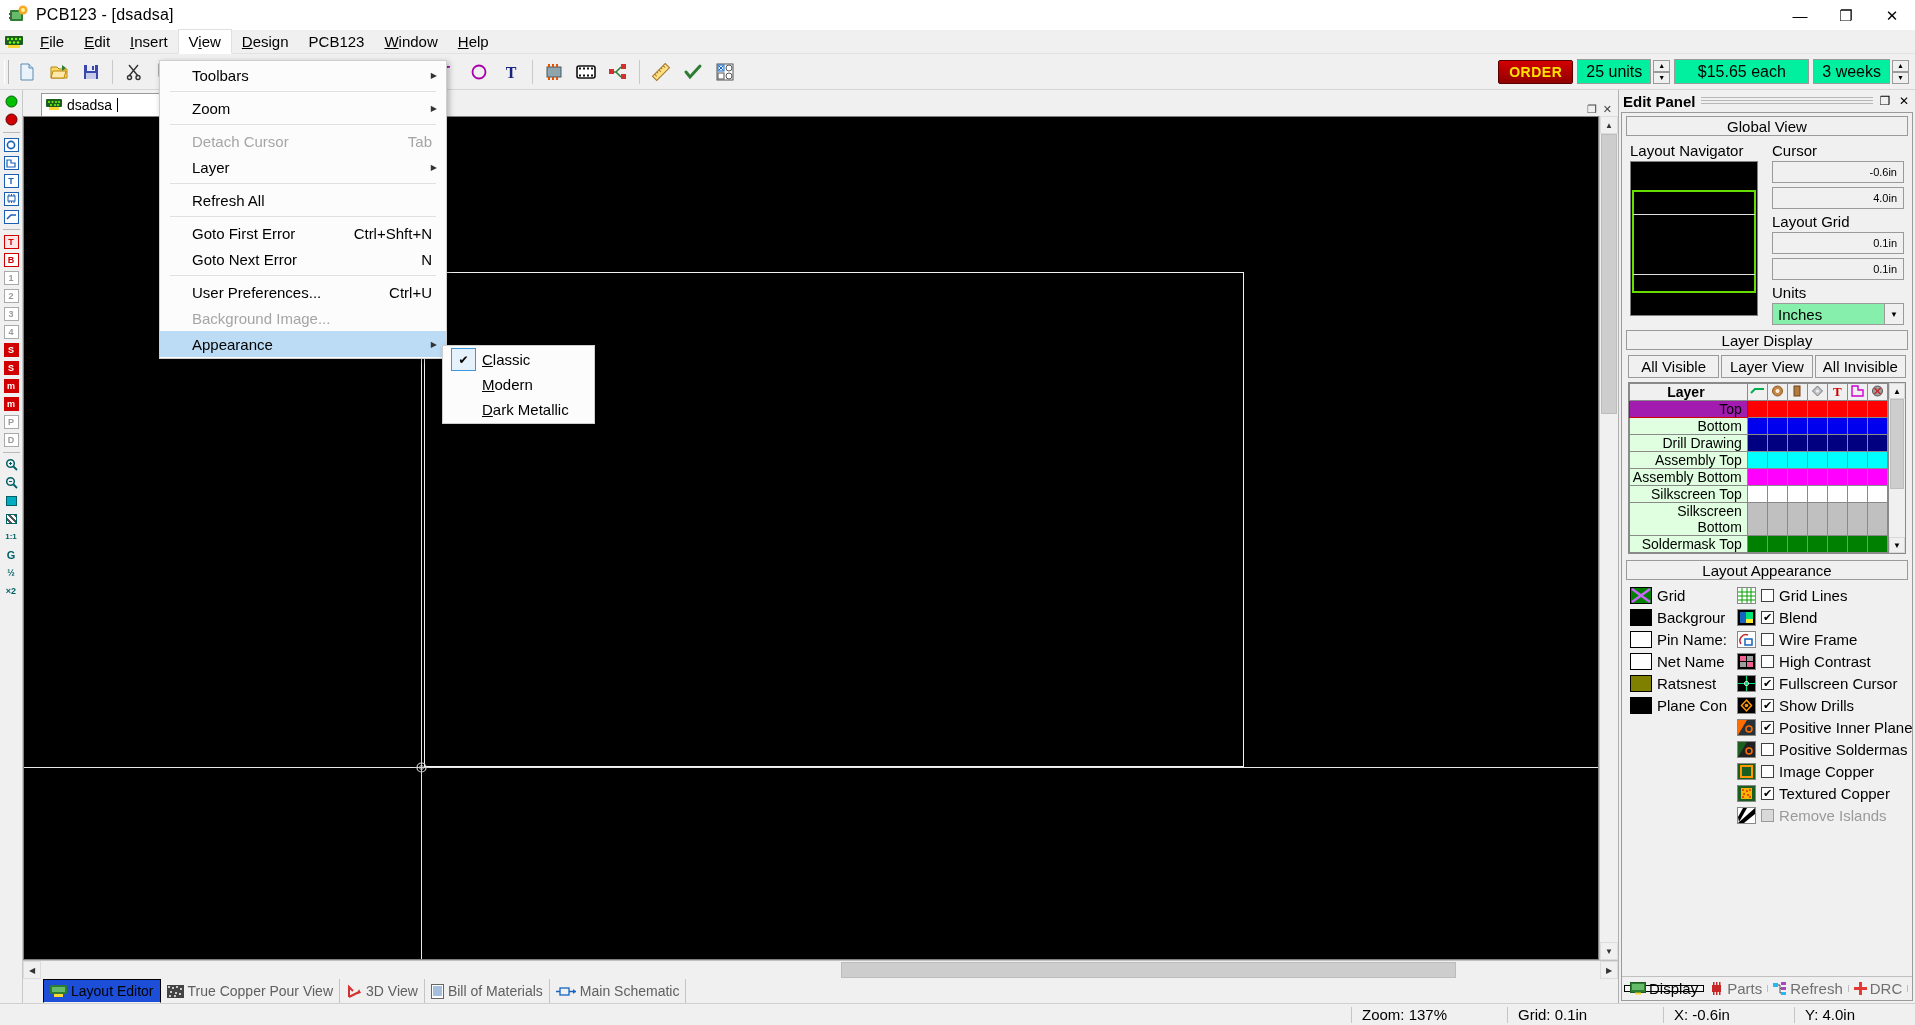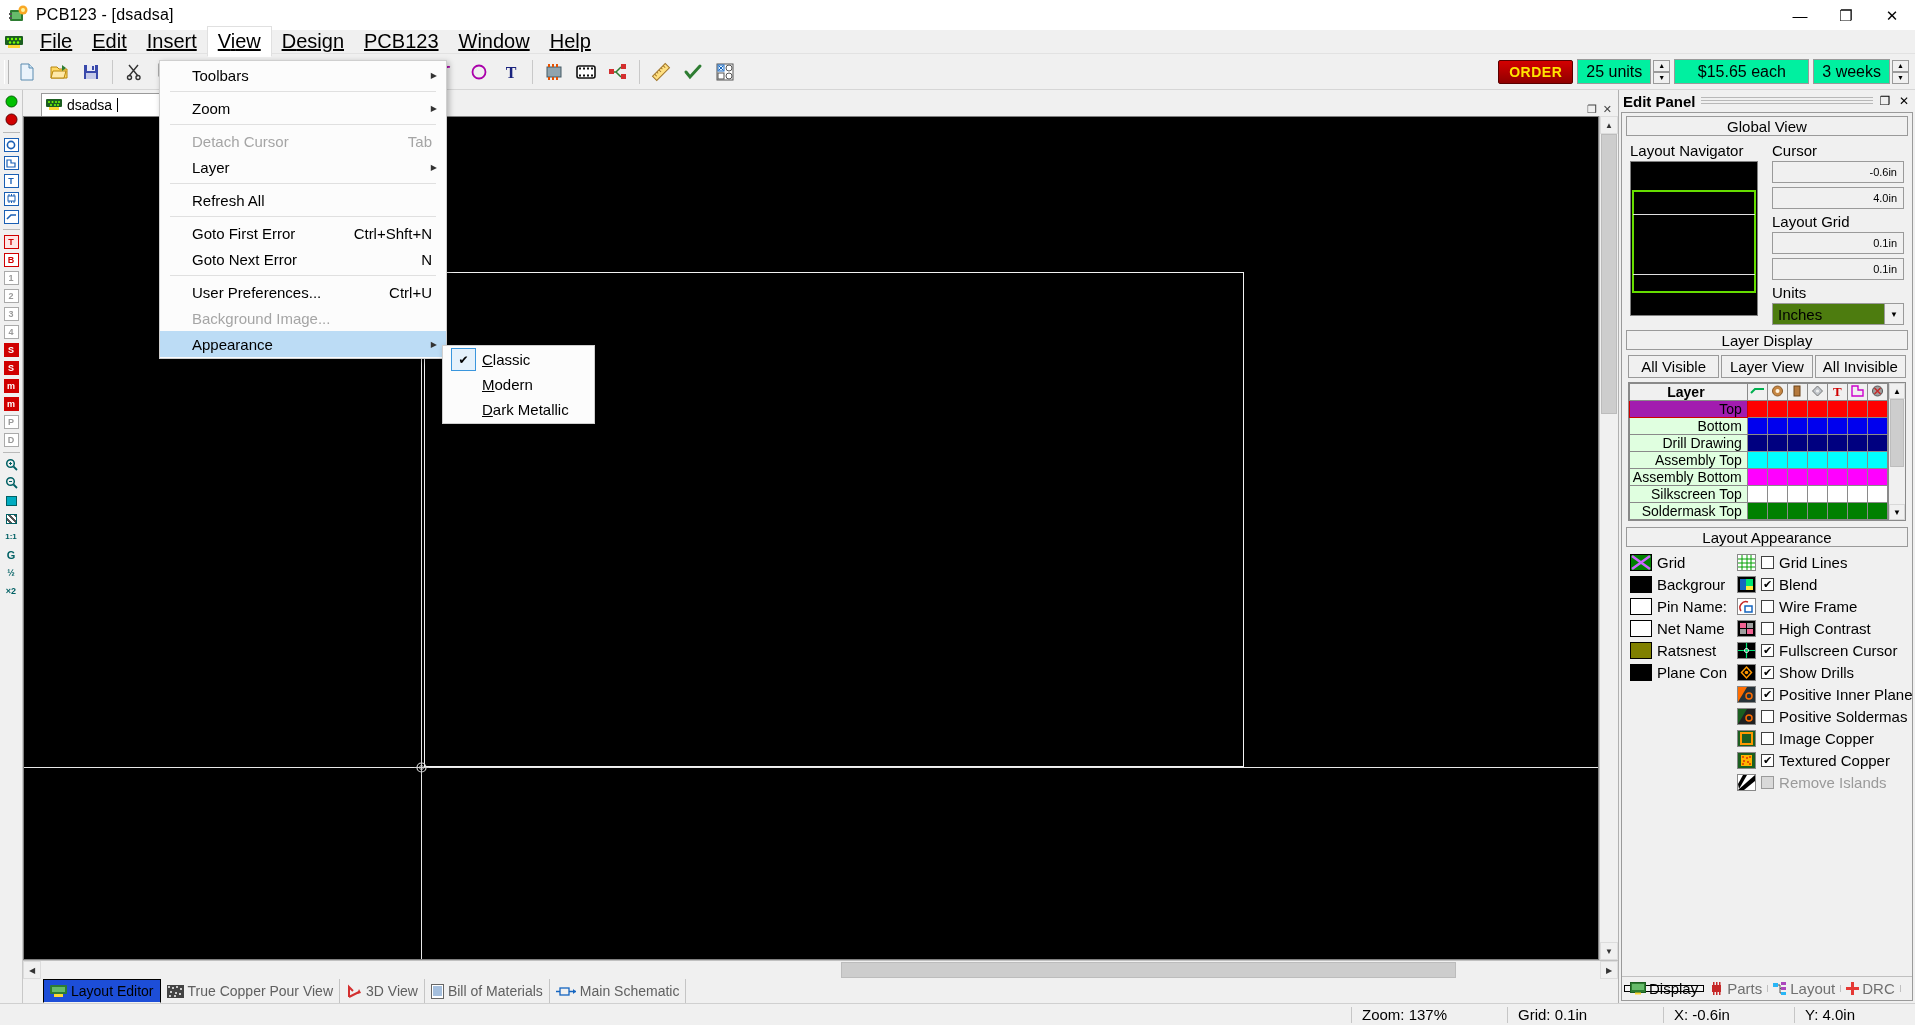--- a/index.html
+++ b/index.html
@@ -18,21 +18,21 @@
   .titlebar .app-icon { width:22px; height:22px; margin:0 6px 0 8px; position:relative; }
   .titlebar .title-text { font-size:16px; color:#000; letter-spacing:0.2px; }
   .win-btns { margin-left:auto; display:flex; height:30px; }
   .win-btn { width:46px; height:30px; display:flex; align-items:center; justify-content:center;
              font-size:15px; color:#000; line-height:1; }
 
   
   .menubar { height:24px; background:#f0f0f0; display:flex; align-items:center; flex:none;
              border-bottom:1px solid #e2e2e2; position:relative; z-index:60; }
   .menubar .mb-icon { width:20px; height:16px; margin:0 6px 0 4px; position:relative; }
-  .menu-item { padding:3px 10px; font-size:20px; cursor:default; white-space:nowrap;text-decoration:underline; }
+  .menu-item { padding:3px 10px; font-size:15px; cursor:default; white-space:nowrap; }
   .menu-item u { text-decoration:underline; }
   .menu-item.open { background:#ffffff; border:1px solid #e0e0e0; border-bottom:1px solid #fff; }
 
   
   .toolbar { height:36px; background:#f0f0f0; display:flex; align-items:center; flex:none;
              border-bottom:1px solid #d6d6d6; position:relative; }
   .tb-sep { width:1px; height:24px; background:#c9c9c9; margin:0 5px; }
   .tb-grip { width:5px; height:24px; margin-left:4px; margin-right:2px;
              border-left:1px solid #fff; border-right:1px solid #b5b5b5; }
   .tb-btn { width:30px; height:28px; display:flex; align-items:center; justify-content:center;
@@ -110,21 +110,21 @@
                  display:flex; align-items:center; justify-content:center; font-size:15px; flex:none; }
   .gv-body { display:flex; padding:6px 8px 2px 8px; gap:12px; flex:none; }
   .gv-left { width:130px; }
   .gv-right { flex:1; }
   .lbl { font-size:15px; margin-bottom:2px; }
   .navbox { width:128px; height:155px; background:#000; border:1px solid #808080; position:relative; }
   .nav-view { position:absolute; border:2px solid #66dd00; left:1px; right:1px; }
   .nav-line { position:absolute; left:2px; right:2px; height:1px; background:#e0e0e0; }
   .field { height:22px; border:1px solid #9a9a9a; background:#f0f0f0; display:flex;
            align-items:center; justify-content:flex-end; padding:0 6px; font-size:11px; margin-bottom:4px; }
-  .combo { height:22px; border:1px solid #9a9a9a; background:#4d7c0f; display:flex; align-items:center;
+  .combo { height:22px; border:1px solid #9a9a9a; background:#86efac; display:flex; align-items:center;
            padding-left:5px; font-size:15px; position:relative; }
   .combo .arw { margin-left:auto; width:19px; height:20px; background:#f0f0f0; border-left:1px solid #9a9a9a;
                 display:flex; align-items:center; justify-content:center; font-size:8px; }
 
   .ld-btns { display:flex; gap:2px; padding:5px 6px 4px 6px; flex:none; }
   .ld-btn { flex:1; height:23px; border:1px solid #9a9a9a; background:#f0f0f0;
             display:flex; align-items:center; justify-content:center; font-size:15px; overflow:hidden; white-space:nowrap; }
 
   .layer-table-wrap { margin:0 6px; border:1px solid #8a8a8a; background:#fff; display:flex; flex:none; }
   .layer-table { flex:1; border-collapse:collapse; table-layout:fixed; }
@@ -775,20 +775,30 @@
                   <td class="namecol" style="background: rgb(224, 255, 224);">Silkscreen Top</td>
                   <td style="background: rgb(255, 255, 255);"></td>
                   <td style="background: rgb(255, 255, 255);"></td>
                   <td style="background: rgb(255, 255, 255);"></td>
                   <td style="background: rgb(255, 255, 255);"></td>
                   <td style="background: rgb(255, 255, 255);"></td>
                   <td style="background: rgb(255, 255, 255);"></td>
                   <td style="background: rgb(255, 255, 255);"></td>
                 </tr>
                 <tr>
+                  <td class="namecol" style="background: rgb(224, 255, 224);">Silkscreen Bottom</td>
+                  <td style="background: rgb(192, 192, 192);"></td>
+                  <td style="background: rgb(192, 192, 192);"></td>
+                  <td style="background: rgb(192, 192, 192);"></td>
+                  <td style="background: rgb(192, 192, 192);"></td>
+                  <td style="background: rgb(192, 192, 192);"></td>
+                  <td style="background: rgb(192, 192, 192);"></td>
+                  <td style="background: rgb(192, 192, 192);"></td>
+                </tr>
+                <tr>
                   <td class="namecol" style="background: rgb(224, 255, 224);">Soldermask Top</td>
                   <td style="background: rgb(0, 128, 0);"></td>
                   <td style="background: rgb(0, 128, 0);"></td>
                   <td style="background: rgb(0, 128, 0);"></td>
                   <td style="background: rgb(0, 128, 0);"></td>
                   <td style="background: rgb(0, 128, 0);"></td>
                   <td style="background: rgb(0, 128, 0);"></td>
                   <td style="background: rgb(0, 128, 0);"></td>
                 </tr>
               </tbody>
@@ -971,21 +981,21 @@
             <span>Parts</span>
           </div>
           <div class="rtab">
             <svg width="14" height="13" viewBox="0 0 14 13">
                 <rect x="0" y="1" width="5" height="4" fill="#29b6f6"></rect>
                 <rect x="8" y="0" width="5" height="3" fill="#ab47bc"></rect>
                 <rect x="8" y="5" width="5" height="3" fill="#ab47bc"></rect>
                 <rect x="8" y="10" width="5" height="3" fill="#29b6f6"></rect>
                 <path d="M5 3h2v8h1M7 6.5h1" stroke="#555" fill="none"></path>
               </svg>
-            <span>Layout</span>
+            <span>Refresh</span>
           </div>
           <div class="rtab">
             <svg width="13" height="13" viewBox="0 0 13 13">
                 <path d="M5 0h3v5h5v3H8v5H5V8H0V5h5z" fill="#e53935"></path>
               </svg>
             <span>DRC</span>
           </div>
         </div>
       </div>
     </div>

